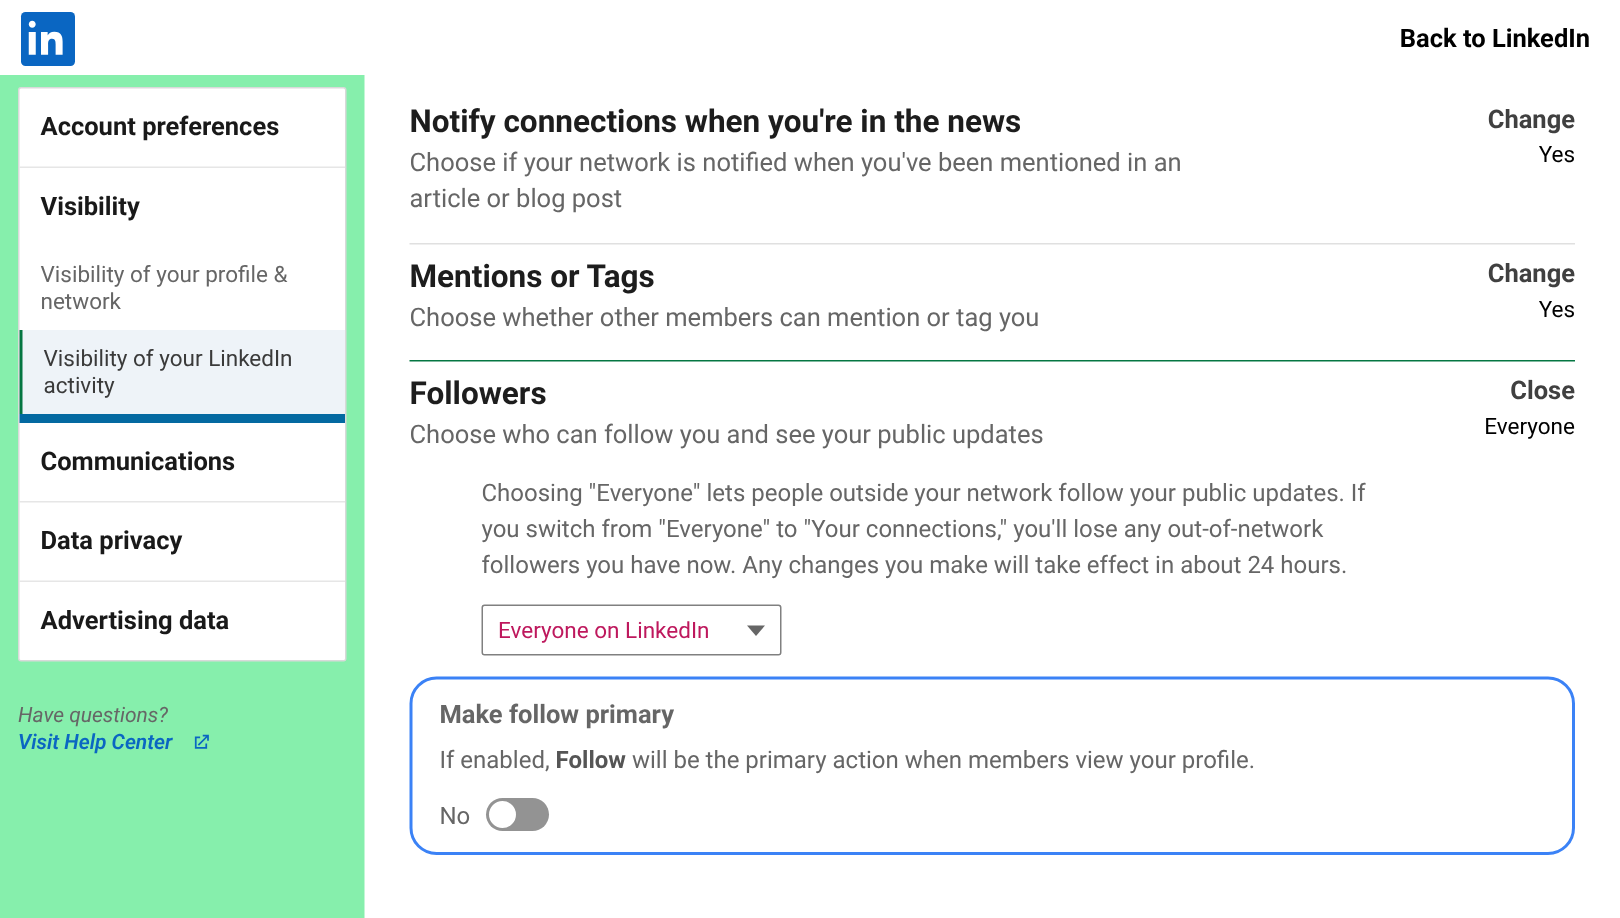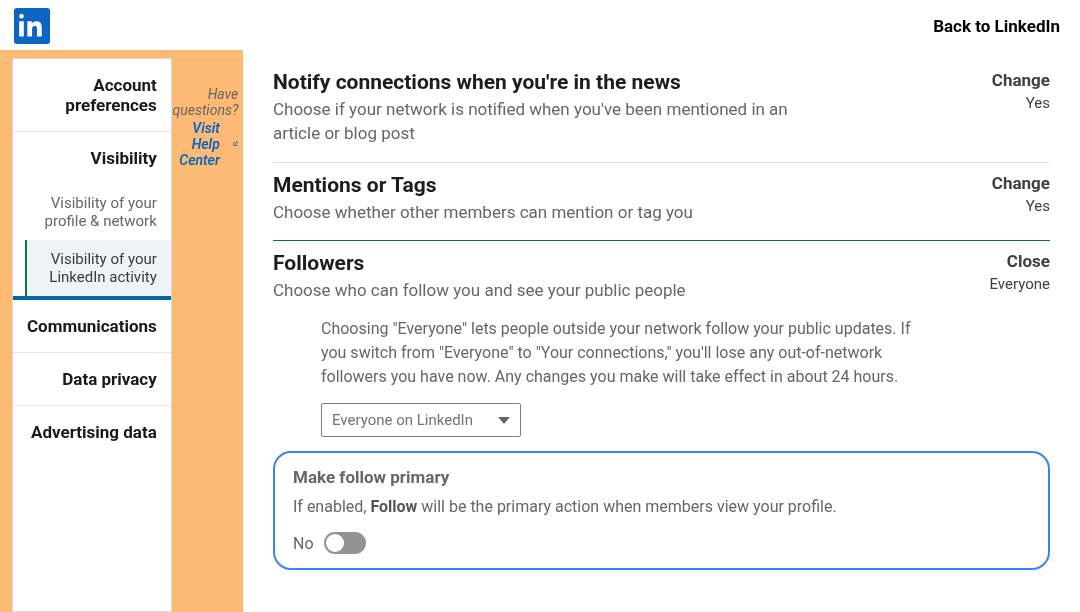--- a/index.html
+++ b/index.html
@@ -32,42 +32,41 @@
     font-size: 17px;
     color: #000;
     text-decoration: none;
   }
   .main-layout {
     display: flex;
     height: calc(612px - 50px);
   }
   .sidebar {
     width: 243px;
-    background: #fdba74;
+    background: #86efac;
     padding: 8px 12px 0 12px;
     display: flex;
-    text-align: right;
+    flex-direction: column;
   }
   .sidebar-card {
     background: #fff;
     border: 1px solid #d9d9d9;
     border-radius: 2px;
   }
   .sidebar-section {
     padding: 16px 14px;
     border-bottom: 1px solid #e6e6e6;
     font-size: 17px;
     font-weight: 700;
     color: #191919;
     cursor: pointer;
   }
   .sidebar-section:last-child { border-bottom: none; }
   .sidebar-subitems {
-    border-bottom: 4px solid #0369a1;
-    padding-left: 12px;
+    border-bottom: 6px solid #0369a1;
   }
   .sidebar-subitem {
     padding: 10px 14px;
     font-size: 15px;
     color: #666;
     cursor: pointer;
   }
   .sidebar-subitem.active {
     background: #eef3f8;
     border-left: 2px solid #057642;
@@ -123,21 +122,21 @@
     text-align: right;
   }
   .change-link {
     font-size: 17px;
     font-weight: 700;
     color: #404040;
     cursor: pointer;
   }
   .status-value {
     font-size: 15px;
-    color: #404040;
+    color: #000000;
     margin-top: 4px;
   }
   .followers-detail {
     margin: 14px 0 0 48px;
   }
   .explain {
     font-size: 16px;
     color: #666;
     line-height: 1.5;
     max-width: 600px;
@@ -147,21 +146,21 @@
     border: 1px solid #808080;
     border-radius: 2px;
     width: 200px;
     height: 34px;
     display: flex;
     align-items: center;
     justify-content: space-between;
     padding: 0 10px;
     cursor: pointer;
     font-size: 15px;
-    color: #737373;
+    color: #be185d;
   }
   .select-arrow {
     width: 0; height: 0;
     border-left: 6px solid transparent;
     border-right: 6px solid transparent;
     border-top: 7px solid #666;
   }
   .highlight-box {
     margin-top: 14px;
     border: 2px solid #3b82f6;
@@ -268,21 +267,21 @@
           <div class="change-link">Change</div>
           <div class="status-value">Yes</div>
         </div>
       </div>
     </div>
 
     <div class="setting-block" style="border-bottom:none;">
       <div class="setting-head">
         <div>
           <div class="setting-title">Followers</div>
-          <div class="setting-desc">Choose who can follow you and see your public people</div>
+          <div class="setting-desc">Choose who can follow you and see your public updates</div>
         </div>
         <div class="setting-action">
           <div class="change-link">Close</div>
           <div class="status-value">Everyone</div>
         </div>
       </div>
 
       <div class="followers-detail">
         <div class="explain">Choosing "Everyone" lets people outside your network follow your public updates. If you switch from "Everyone" to "Your connections," you'll lose any out-of-network followers you have now. Any changes you make will take effect in about 24 hours.</div>
         <div class="select-wrap">

